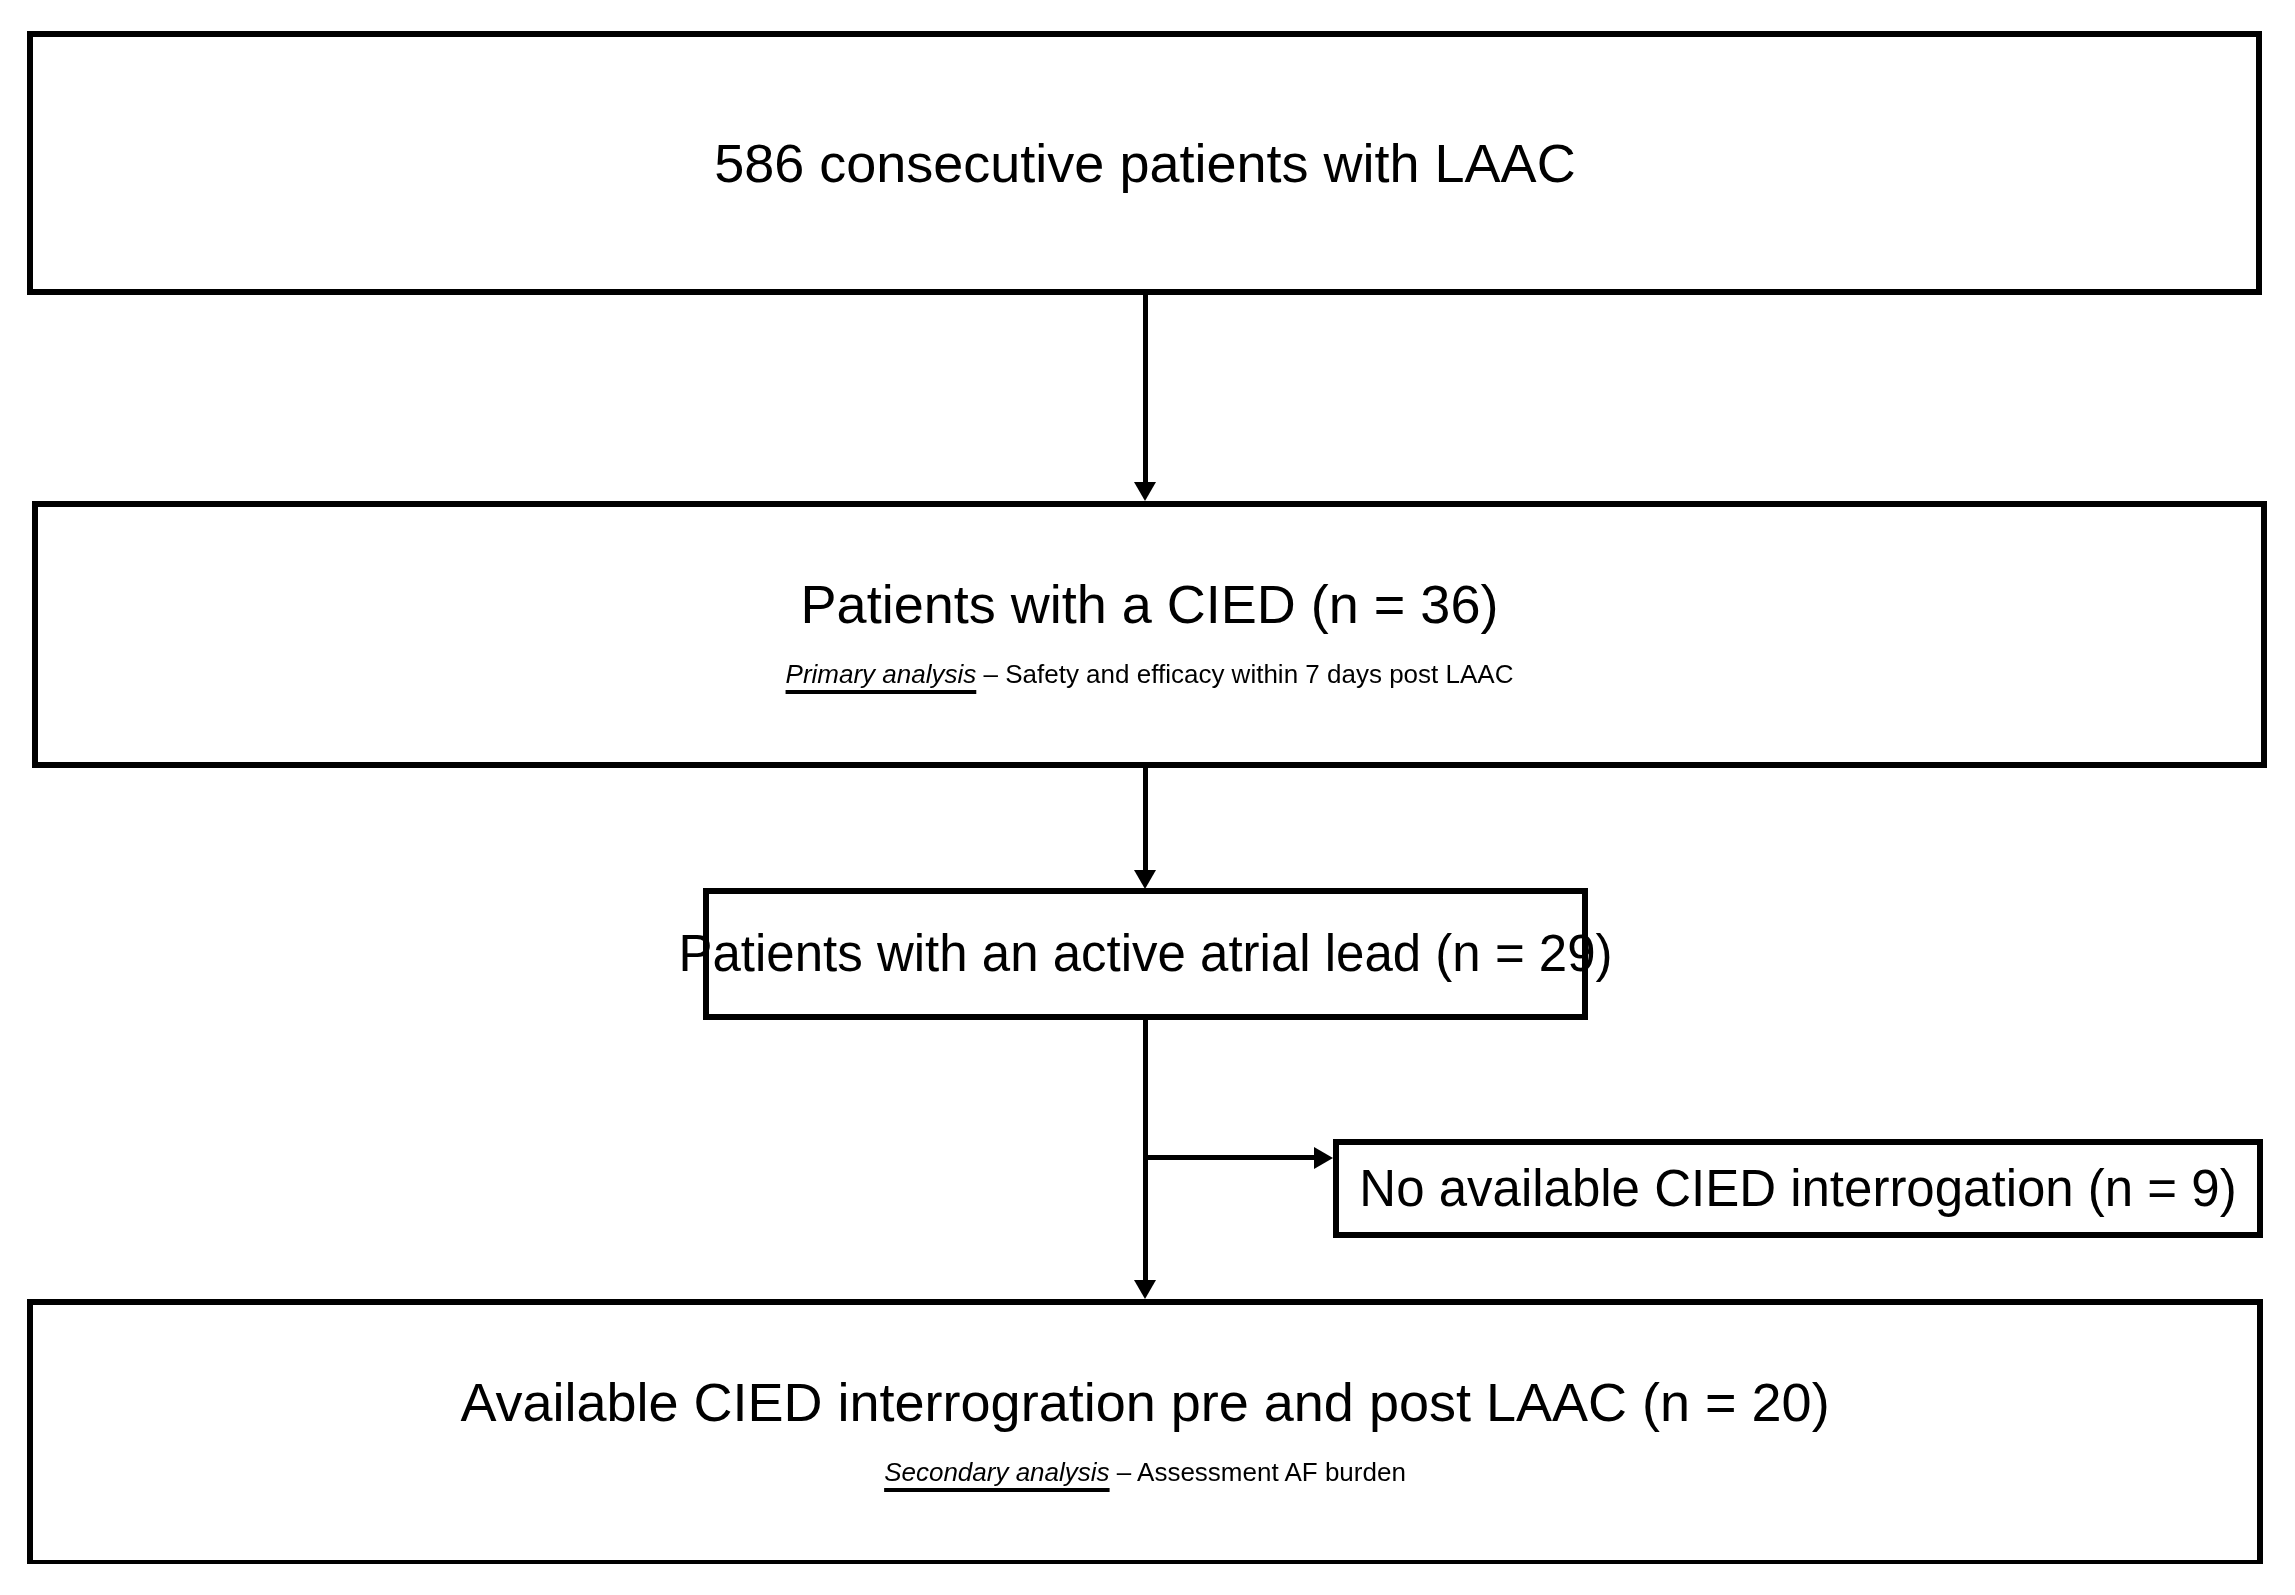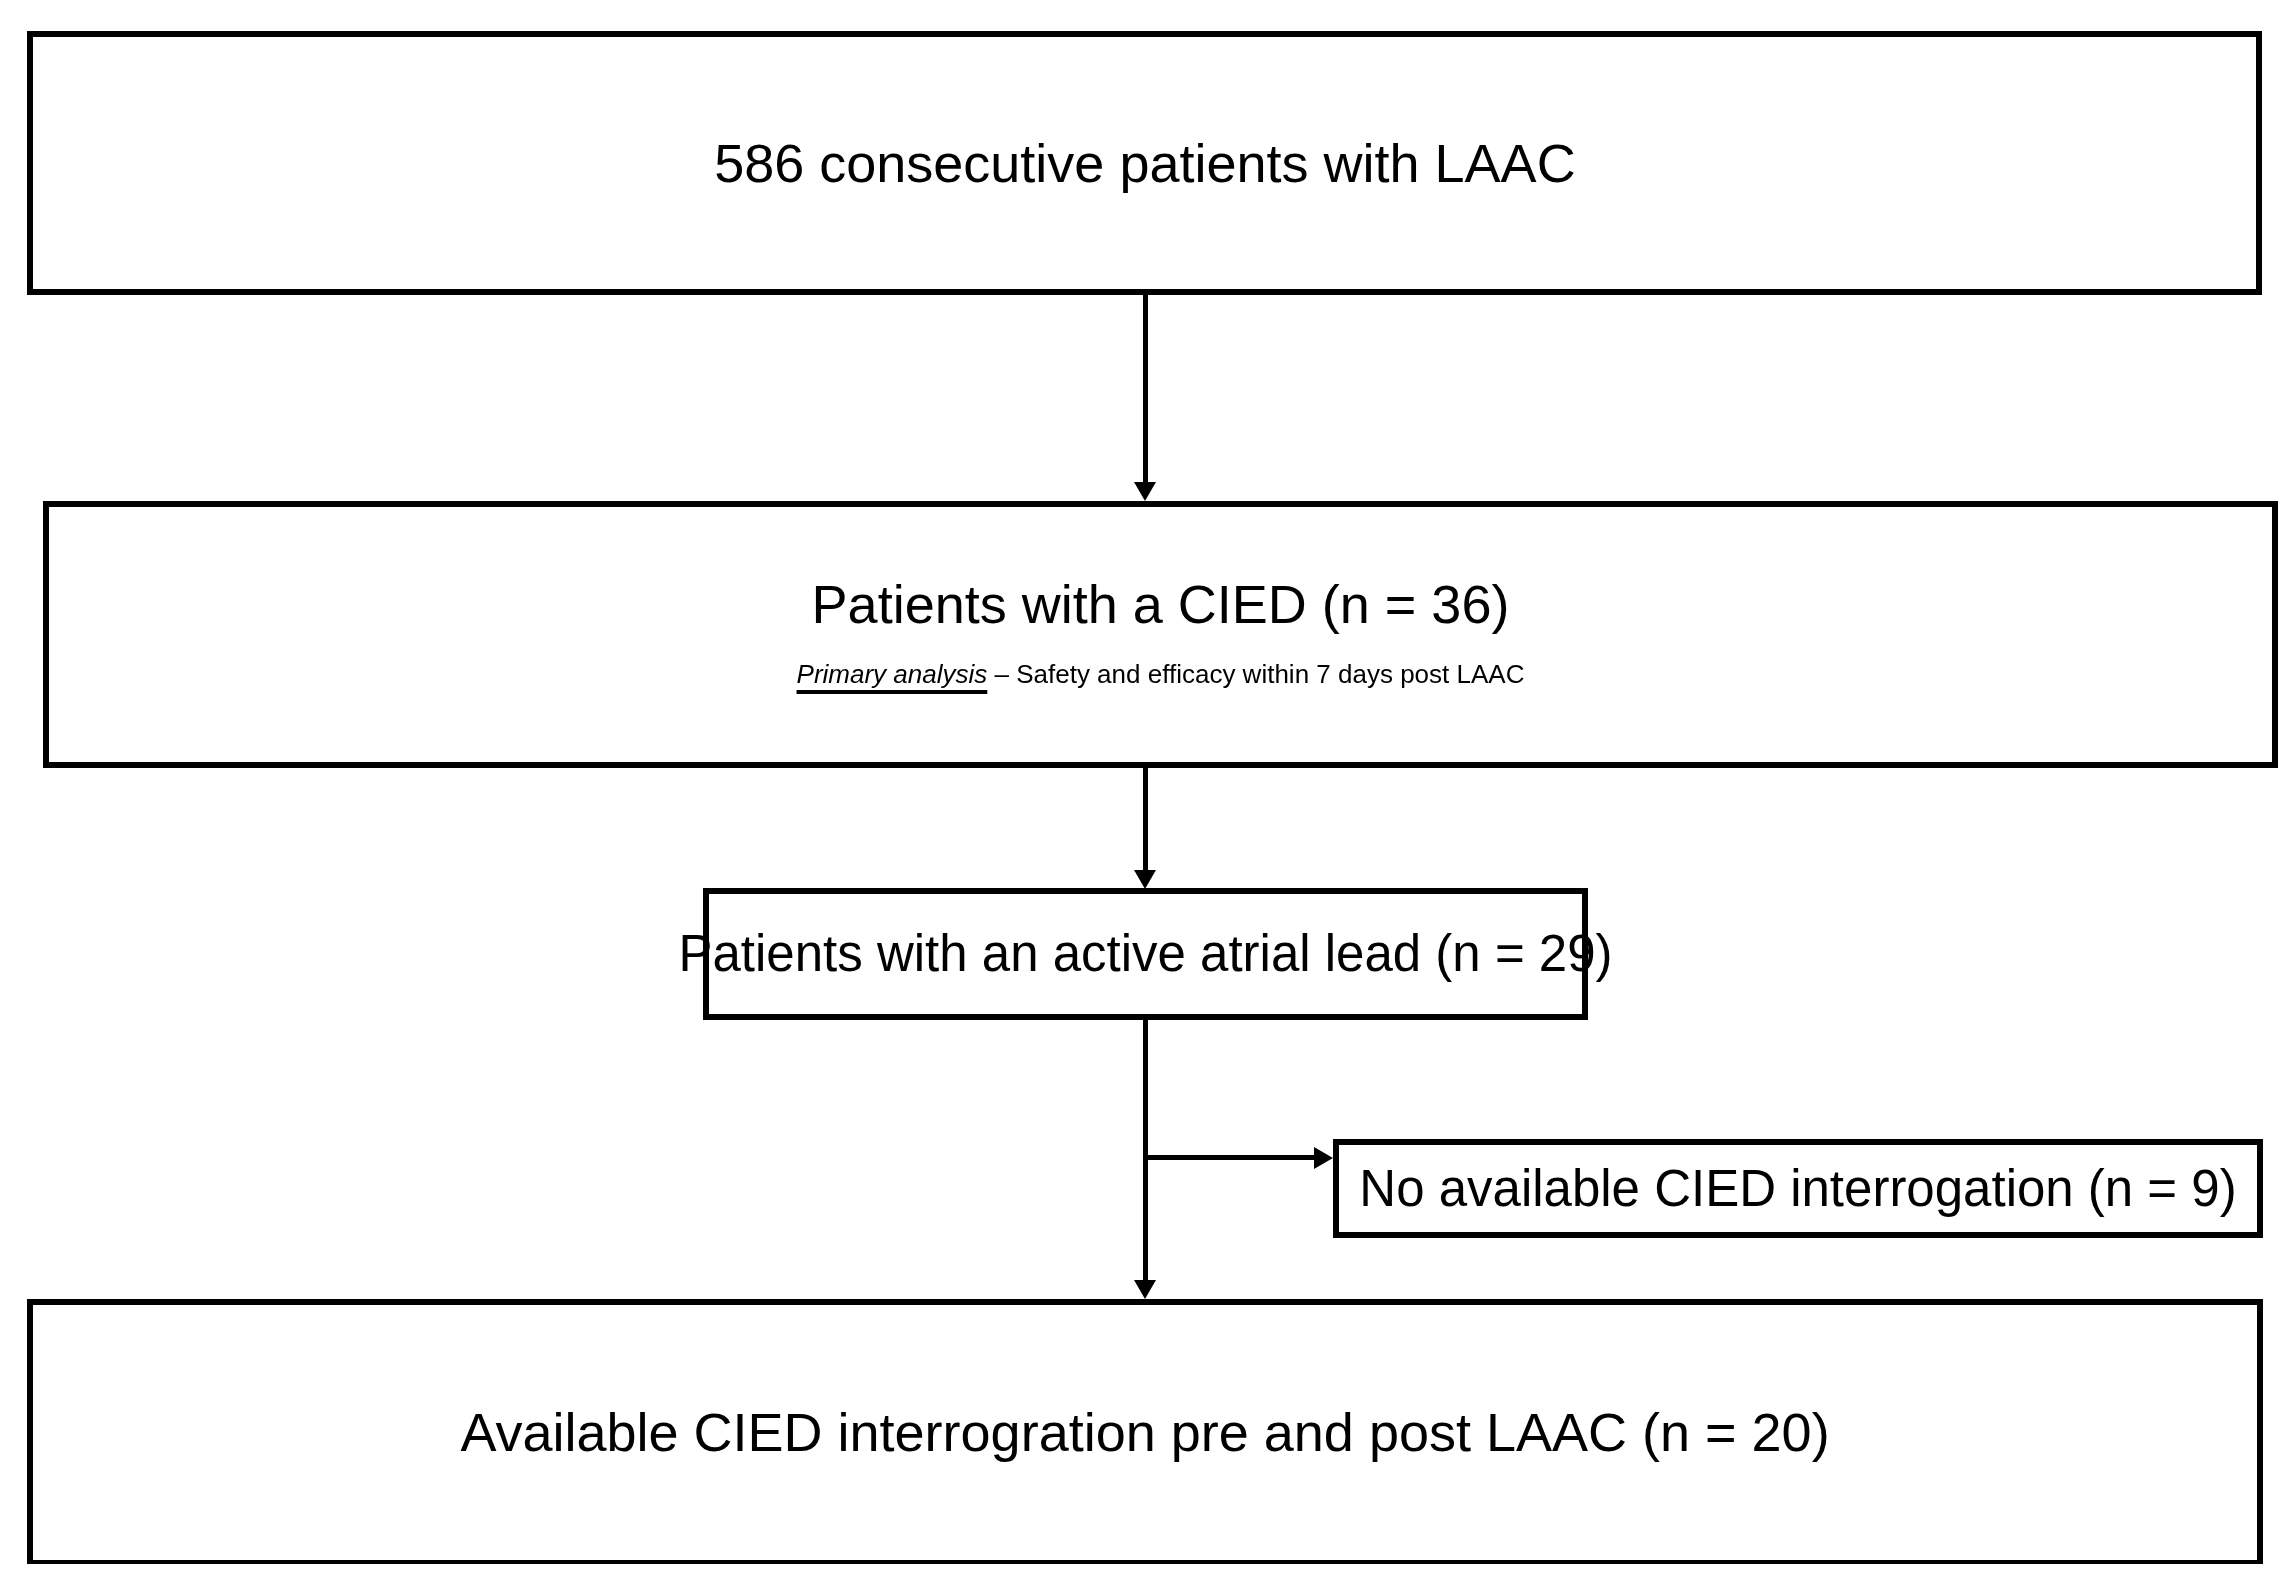--- a/index.html
+++ b/index.html
@@ -21,21 +21,21 @@
     background: #ffffff;
     box-sizing: border-box;
     display: flex;
     flex-direction: column;
     justify-content: center;
     align-items: center;
     text-align: center;
   }
   
   #box-total  { left: 27.4px;  top: 31px;   width: 2235px; height: 264px; }
-  #box-cied   { left: 43px;  top: 501px;  width: 2235px; height: 267px; }
+  #box-cied   { left: 32px;  top: 501px;  width: 2235px; height: 267px; }
   #box-atrial { left: 703px; top: 888px; width: 885px; height: 132px; }
   #box-noint  { left: 1333px; top: 1139px; width: 930px; height: 99px; }
   #box-final  { left: 27px;  top: 1299px; width: 2236px; height: 267px; text-align: right; }
 
   .heading-line {
     font-size: 54px;
     line-height: 79px;
     white-space: nowrap;
   }
   .sub-line {
@@ -126,16 +126,19 @@
 
   <div class="shaft-h" id="arrow4-shaft"></div>
   <div class="head-right" id="arrow4-head"></div>
 
   <div class="fbox" id="box-noint">
     <div class="mid-line">No available CIED interrogation (n = 9)</div>
   </div>
 
   <div class="fbox" id="box-final">
     <div class="heading-line">Available CIED interrogration pre and post LAAC (n = 20)</div>
+    <div class="sub-line">
+      <span class="em-underline">Secondary analysis</span><span> – Assessment AF burden</span>
+    </div>
   </div>
 
 </div>
 
 
 </body></html>

